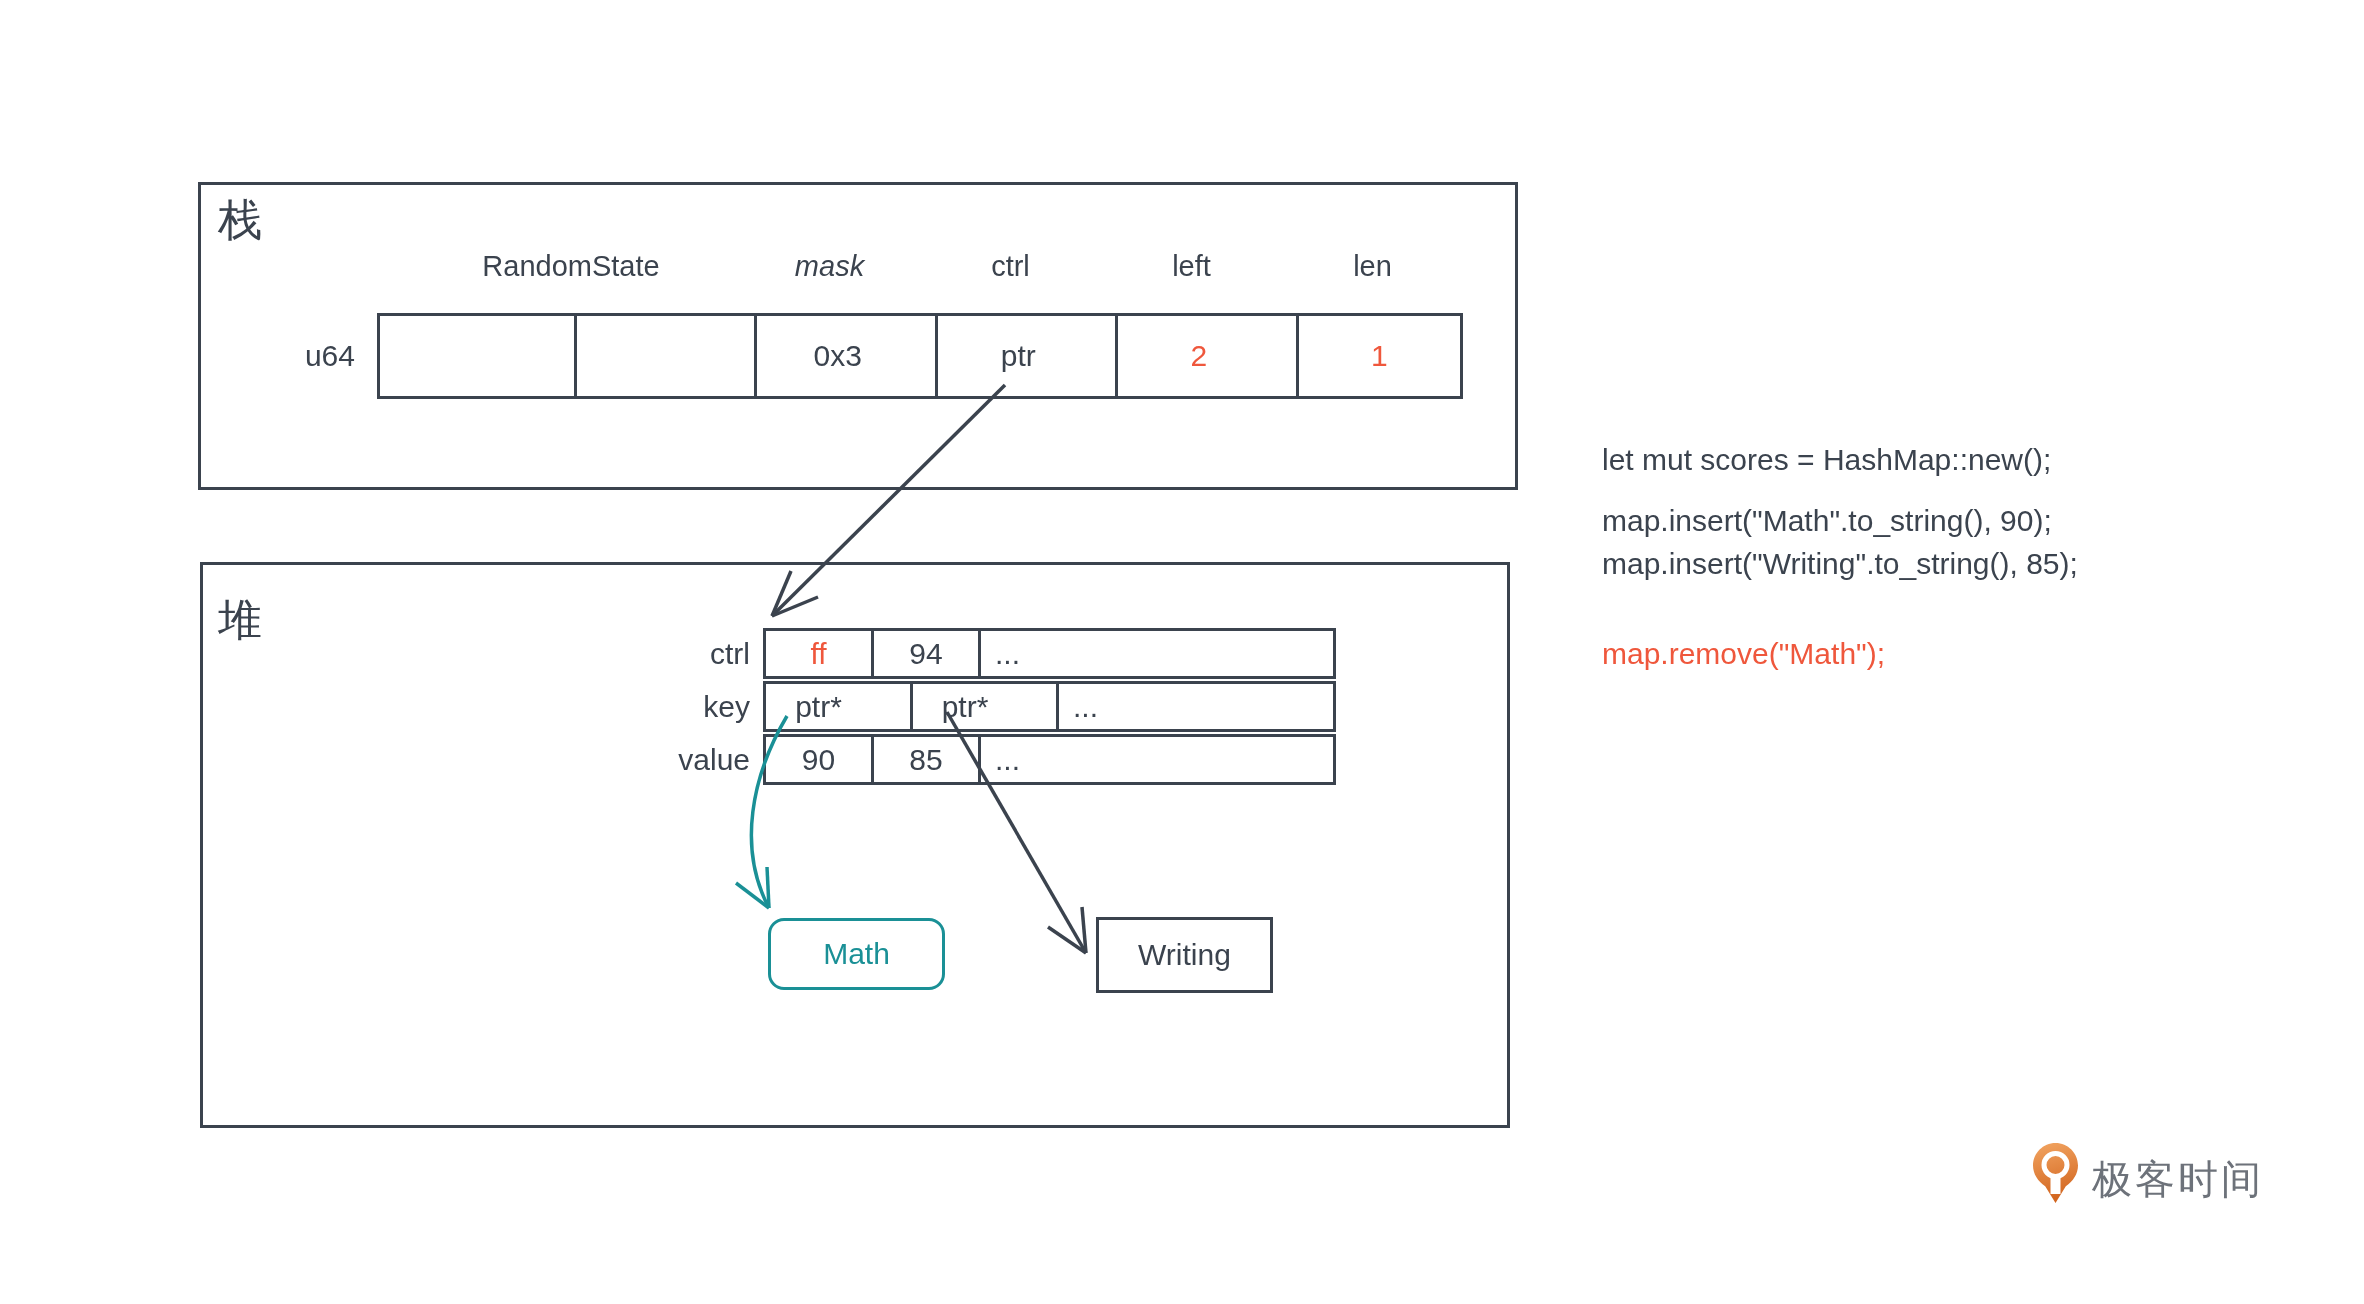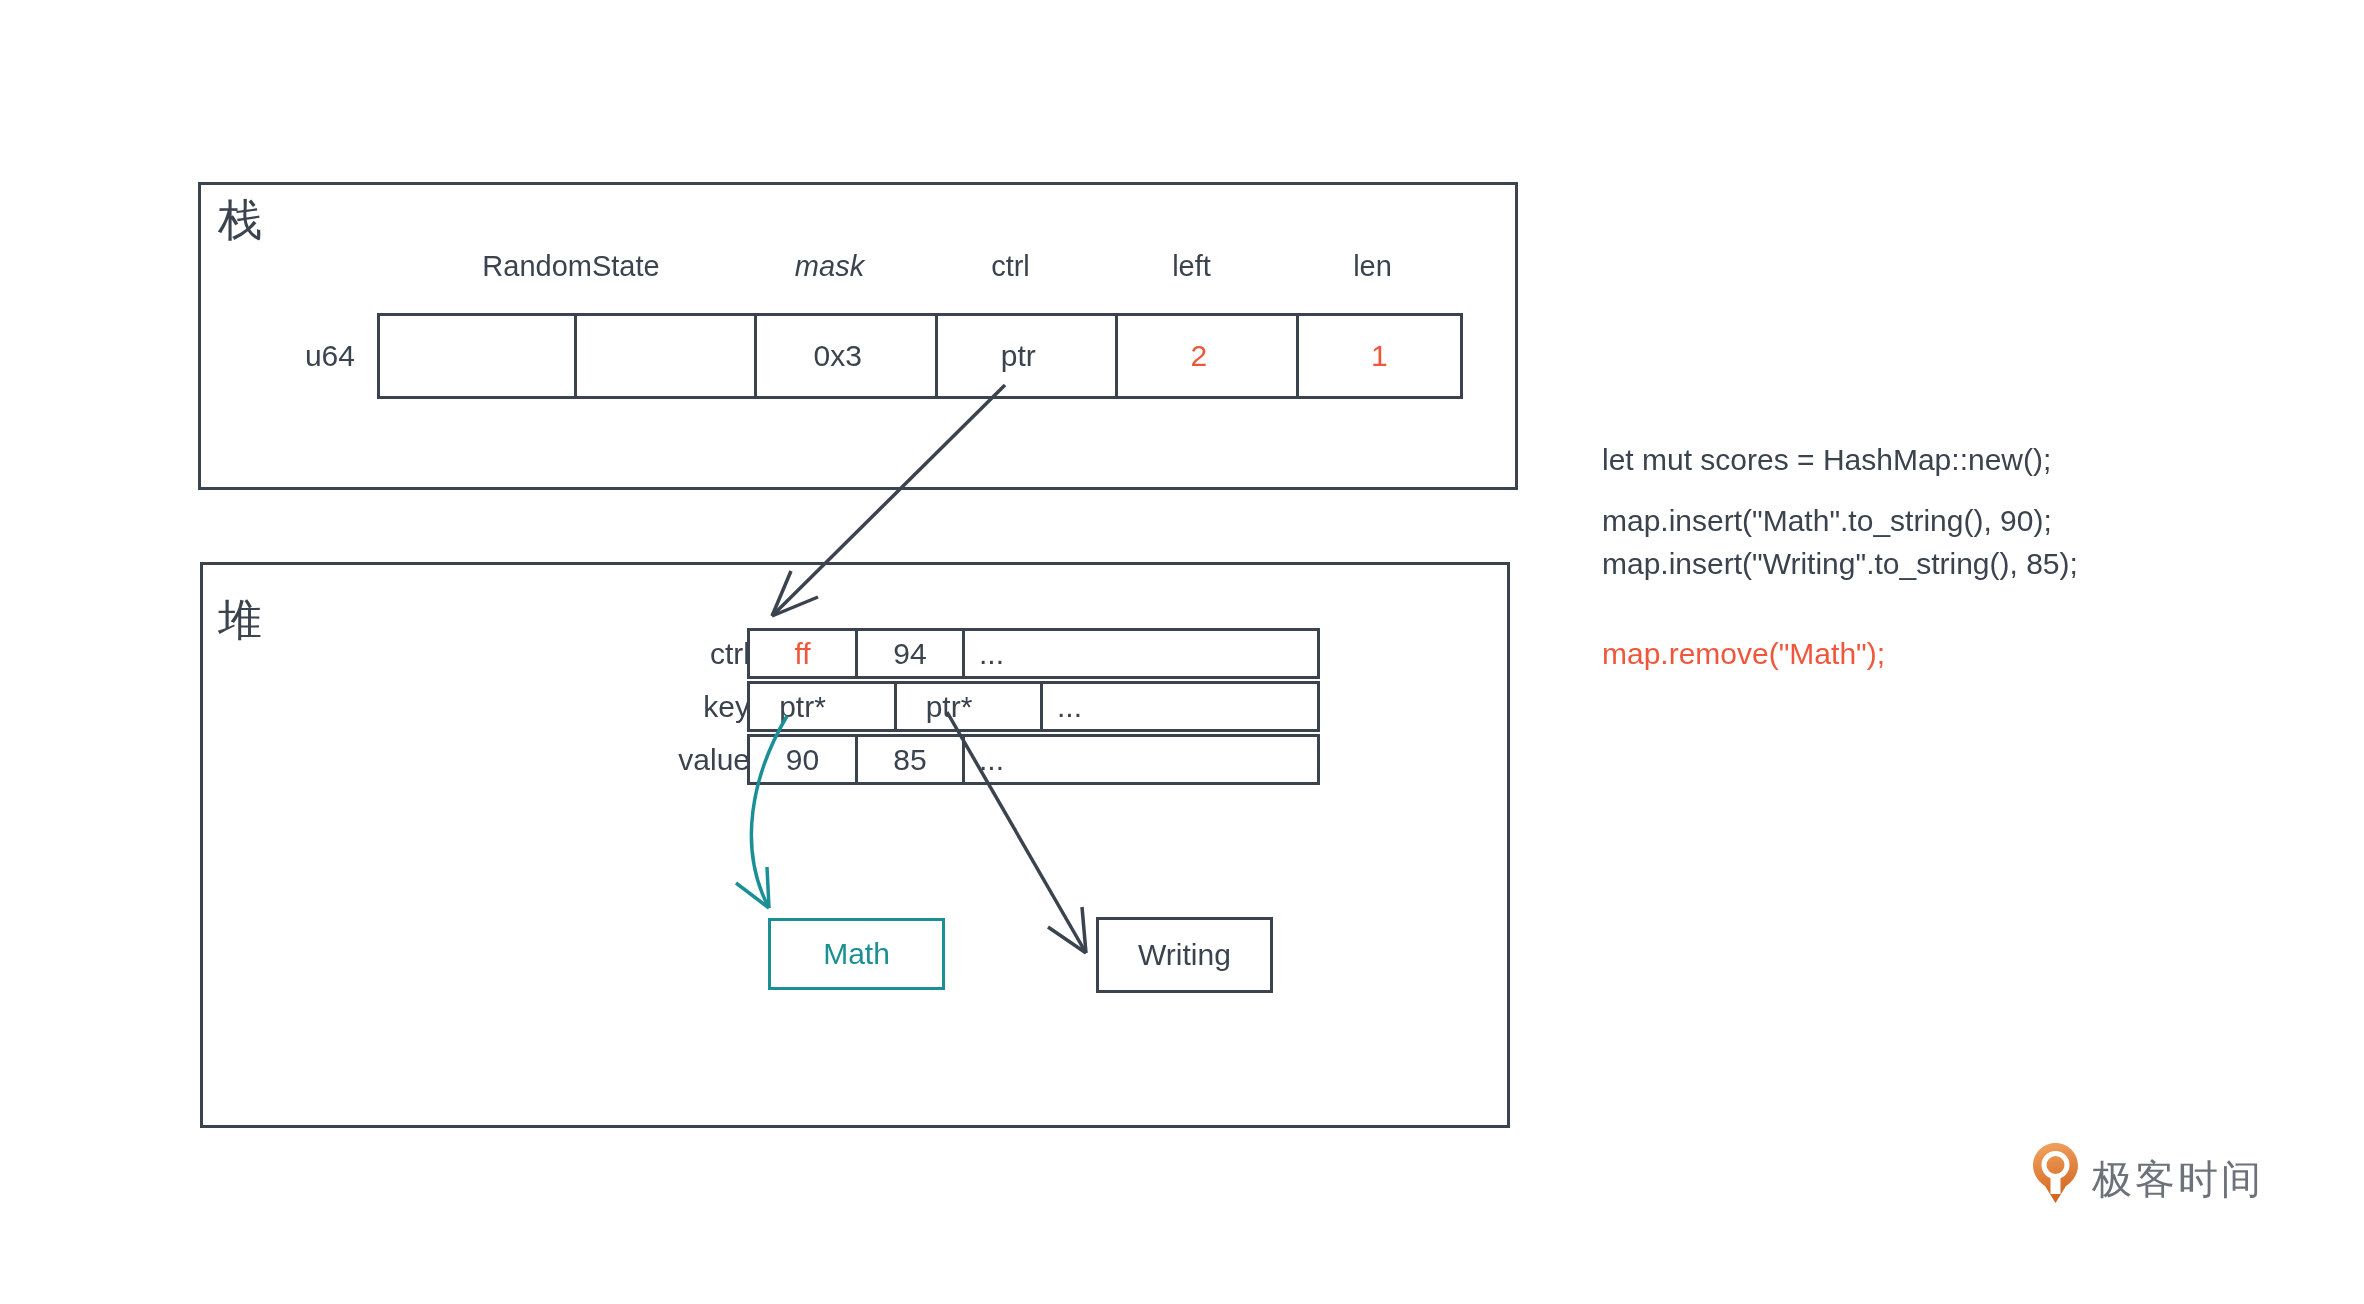--- a/index.html
+++ b/index.html
@@ -32,33 +32,33 @@
             border:3px solid var(--ink);display:flex;box-sizing:border-box;background:#fff;}
   .cell-row .cell{flex:1;border-left:3px solid var(--ink);display:flex;
                   align-items:center;justify-content:center;font-size:30px;box-sizing:border-box;margin-left:16px;}
   .cell-row .cell:first-child{border-left:none;}
   .red{color:var(--red);}
 
   .u64-label{position:absolute;left:240px;top:313px;width:115px;height:86px;
              line-height:86px;text-align:right;font-size:30px;}
 
   
-  .hrow{position:absolute;left:747px;width:573px;height:51px;border:3px solid var(--ink);
+  .hrow{position:absolute;left:763px;width:573px;height:51px;border:3px solid var(--ink);
         display:flex;box-sizing:border-box;background:#fff;}
   .hrow .hc{display:flex;align-items:center;justify-content:center;font-size:30px;box-sizing:border-box;}
   .hrow .hc1{width:105px;}
   .hrow .hc2{width:107px;border-left:3px solid var(--ink);}
   .hrow .hc3{flex:1;border-left:3px solid var(--ink);justify-content:flex-start;padding-left:14px;}
   .rlabel{position:absolute;left:580px;width:170px;height:51px;line-height:51px;
           text-align:right;font-size:30px;color:var(--ink);}
 
   
   .str-box{border:3px solid var(--ink);display:flex;align-items:center;justify-content:center;
            font-size:30px;background:#fff;}
-  .str-box.teal{border-color:var(--teal);color:var(--teal);}
+  .str-box.teal{border-color:var(--teal);color:var(--teal);border-radius:16px;}
 
   
   .code-line{position:absolute;left:1602px;font-size:30px;line-height:36px;
              white-space:nowrap;color:var(--ink);}
   .code-line.removed{color:var(--red);}
 
   
   .arrows{position:absolute;left:0;top:0;pointer-events:none;}
   .arr-dark path{stroke:var(--ink);fill:none;stroke-width:3.5px;}
   .arr-teal path{stroke:var(--teal);fill:none;stroke-width:3.5px;}

